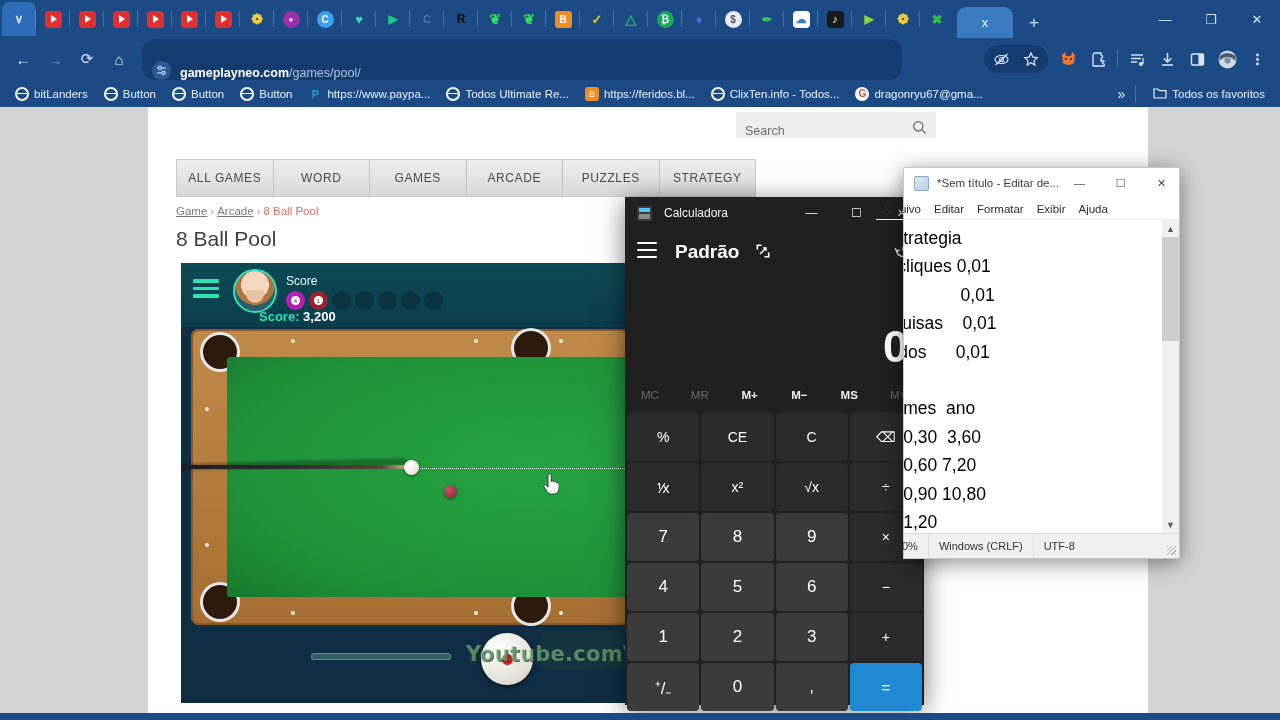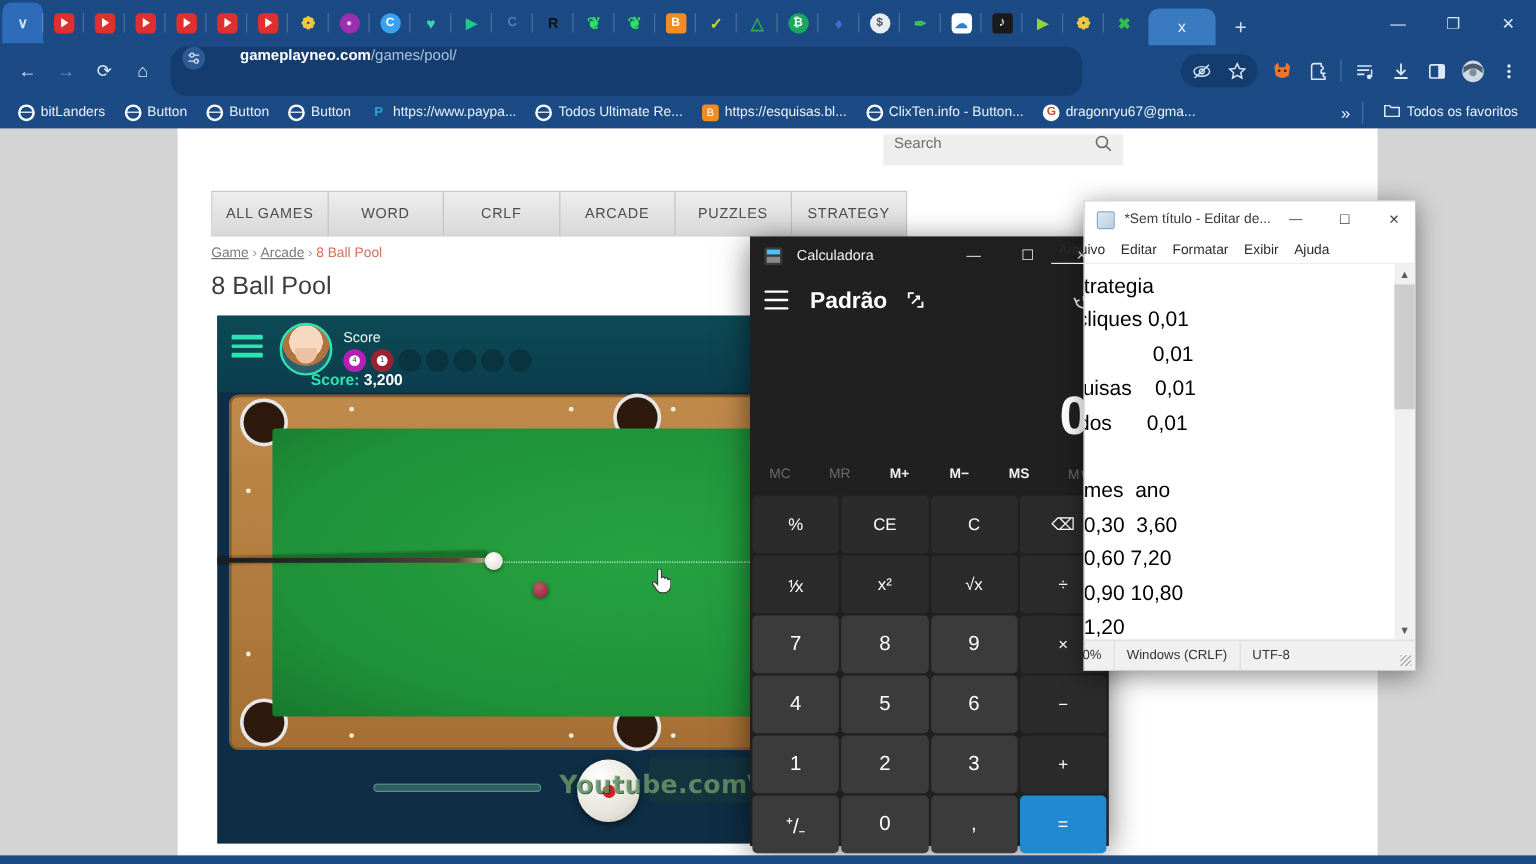--- a/index.html
+++ b/index.html
@@ -51,23 +51,22 @@
   .wc { width: 46px; height: 38px; display:flex;align-items:center;justify-content:center; color:#d8e6f5; font-size:13px; }
 
   .toolbar {
     position: absolute; top: 38px; left: 0; width: 1280px; height: 42px;
     background: #1b4a85; display:flex; align-items:center; gap: 2px; padding: 0 8px;
   }
   .tb-btn { width:30px;height:30px;display:flex;align-items:center;justify-content:center;color:#dce9f7;font-size:15px;flex:0 0 auto;}
   .tb-btn.dim { color:#6e93bd; }
   .omnibox {
     flex: 1 1 auto; height: 41px; background:#143c6e; border-radius: 14px;
-    display:flex; align-items:flex-start; padding: 0 10px; margin: 0 6px;
+    display:flex; align-items:flex-end; padding: 0 10px; margin: 0 6px;
     max-width: 760px;
-    gap: 20px;
   }
   .omni-lead {
     width:19px;height:19px;border-radius:50%;background:#2b5a94;display:flex;align-items:center;justify-content:center;
     margin-right: 9px; flex:0 0 19px;
   }
   .omni-lead svg { display:block; }
   .omni-text { font-size: 12.5px; color:#a9c4e0; white-space:nowrap; overflow:hidden;}
   .omni-text b { color: #ffffff; font-weight: 700; }
   .tb-right { display:flex; align-items:center; margin-left:auto; }
   .omni-actions { display:flex; align-items:center; background:#143c6e; border-radius:14px; height:28px; padding:0 2px; margin-right:5px;}
@@ -94,21 +93,21 @@
     position:absolute; top:0; left:148px; width:1000px; height:606px;
     background:#ffffff;
   }
   .site-title {
     position:absolute; left:28px; top:2px;
     font-size:34px; letter-spacing:1px; color:#4a4a4a; font-weight:400;
     font-family:"Liberation Serif", serif;
   }
   .searchbox {
     position:absolute; right:212px; top:5px; width:200px; height:26px;
-    background:#eeeeee; display:flex; align-items:flex-start; padding: 0 9px;
+    background:#eeeeee; display:flex; align-items:flex-end; padding: 0 9px;
   }
   .searchbox span { font-size:12.5px; color:#6d6d6d; }
   .searchbox .mag { margin-left:auto; color:#6a6a6a; font-size:14px; }
 
   .navtabs {
     position:absolute; left:28px; top:52px; width:580px; height:38px;
     display:flex; background:linear-gradient(#eeeeee,#d8d8d8);
     border:1px solid #c9c9c9;
   }
   .navtab {
@@ -477,25 +476,25 @@
         <div class="bm">
           <span class="bm-ico" style="background: transparent; color: rgb(42, 159, 214); font-size: 11px; font-weight: bold;">P</span>
           <span>https://www.paypa...</span>
         </div>
         <div class="bm">
           <span class="bm-ico bm-globe"></span>
           <span>Todos Ultimate Re...</span>
         </div>
         <div class="bm">
           <span class="bm-ico" style="background: rgb(239, 140, 34); border-radius: 3px;">B</span>
-          <span>https://esquisas.bl...</span>
+          <span>https://feridos.bl...</span>
         </div>
         <div class="bm">
           <span class="bm-ico bm-globe"></span>
-          <span>ClixTen.info - Button...</span>
+          <span>ClixTen.info - Todos...</span>
         </div>
         <div class="bm">
           <span class="bm-ico" style="background: rgb(255, 255, 255); color: rgb(211, 72, 54); font-weight: bold; font-size: 10px;">G</span>
           <span>dragonryu67@gma...</span>
         </div>
       </div>
     <div class="bm-right">
       <span style="font-size:14px;">»</span>
       <span class="tb-sep"></span>
       <span class="bm">
@@ -519,21 +518,21 @@
           <svg width="15" height="15" viewBox="0 0 15 15">
               <circle cx="6.3" cy="6.3" r="4.6" fill="none" stroke="#6a6a6a" stroke-width="1.3"></circle>
               <line x1="9.8" y1="9.8" x2="13.6" y2="13.6" stroke="#6a6a6a" stroke-width="1.3"></line>
             </svg>
         </span>
       </div>
 
       <div class="navtabs" id="navtabs">
           <div class="navtab">ALL GAMES</div>
           <div class="navtab">WORD</div>
-          <div class="navtab">CRLF</div>
+          <div class="navtab">GAMES</div>
           <div class="navtab">ARCADE</div>
           <div class="navtab">PUZZLES</div>
           <div class="navtab">STRATEGY</div>
         </div>
 
       <div class="crumbs">
         <a>Game</a><span class="sep">›</span><a>Arcade</a><span class="sep">›</span><span class="cur">8 Ball Pool</span>
       </div>
 
       <div class="pagetitle">8 Ball Pool</div>

